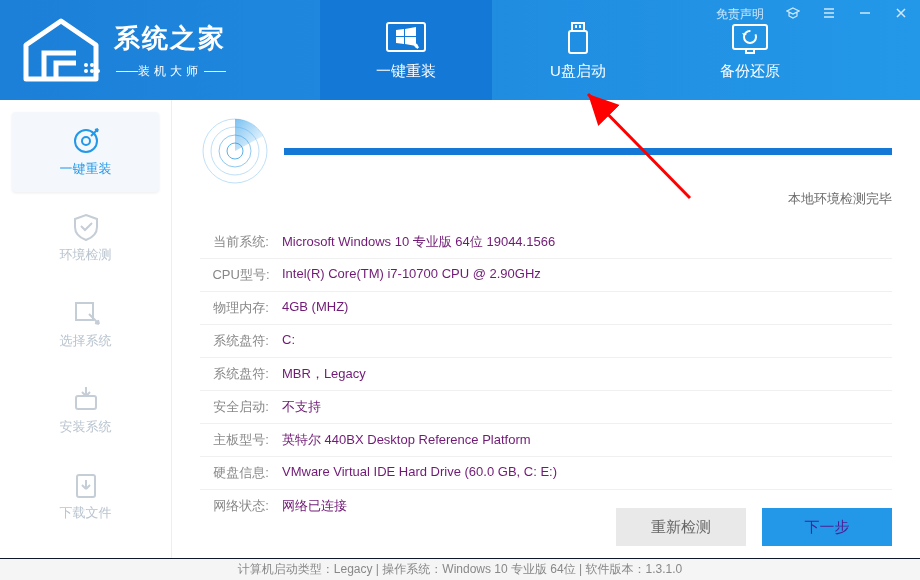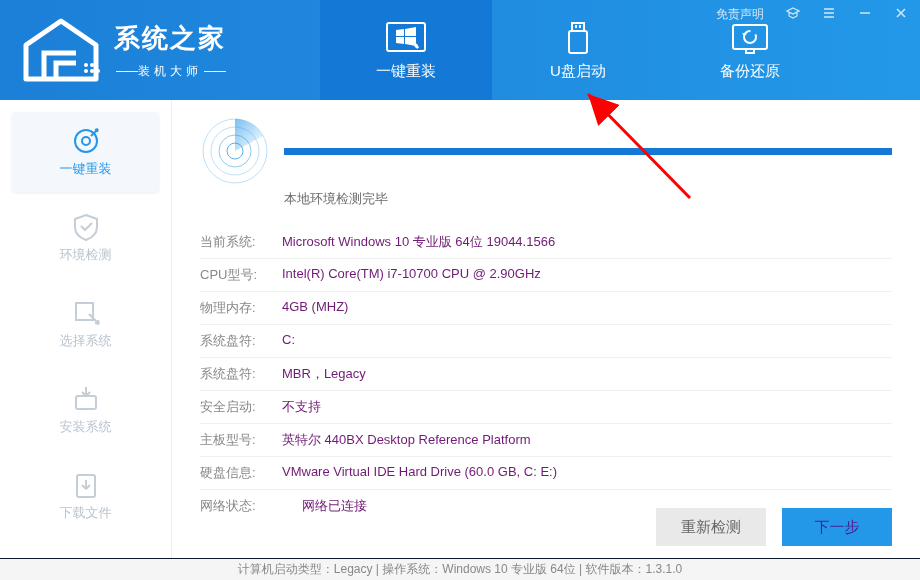--- a/index.html
+++ b/index.html
@@ -26,30 +26,30 @@
 .sidebar { width: 172px; background: #fff; border-right: 1px solid #eee; }
 .side-item { height: 80px; display: flex; flex-direction: column; align-items: center; justify-content: center; color: #b9c4cf; cursor: pointer; margin: 6px 12px; border-radius: 4px; position: relative; }
 .side-item.active { background: #f4f8fc; color: #2398e8; box-shadow: 0 1px 3px rgba(0,0,0,0.08); margin-top: 12px; }
 .side-item .side-icon { width: 30px; height: 30px; margin-bottom: 4px; }
 .side-item .side-label { font-size: 13px; }
 
 .main { flex: 1; padding: 16px 28px 0 28px; position: relative; }
 .scan-row { display: flex; align-items: center; }
 .scan-icon { width: 70px; height: 70px; }
 .progress { flex: 1; height: 7px; background: #1378d6; margin-left: 14px; }
-.scan-status { margin-left: 84px; color: #6b6b6b; font-size: 13px; margin-top: 4px; }
+.scan-status { margin-left: 84px; color: #6b6b6b; font-size: 13px; margin-top: 4px; text-align: right; }
 
 .info { margin-top: 18px; }
-.info-row { display: flex; padding: 7px 0; border-bottom: 1px solid #f0f0f0; font-size: 13px; color: #666; }
-.info-row:last-child { border-bottom: none; gap: 20px; }
+.info-row { display: flex; padding: 7px 0; border-bottom: 1px solid #f0f0f0; font-size: 13px; color: #666; text-align: center; }
+.info-row:last-child { border-bottom: none; }
 .info-label { width: 82px; color: #888; }
 .info-value { color: #701a75; }
 
 .actions { position: absolute; bottom: 12px; right: 28px; display: flex; gap: 16px; }
-.btn { width: 110px; height: 38px; border: none; font-size: 15px; cursor: pointer; }
+.btn { width: 130px; height: 38px; border: none; font-size: 15px; cursor: pointer; }
 .btn-gray { background: #e9e9e9; color: #666; }
 .btn-blue { background: #2398e8; color: #4c1d95; }
 
 .statusbar { height: 22px; background: #f5f5f5; border-top: 1px solid #0f172a; font-size: 12px; color: #888; display: flex; align-items: center; justify-content: center; }
 
 .arrow { position: absolute; top: 88px; left: 470px; pointer-events: none; }
 </style>
 </head>
 <body>
 

